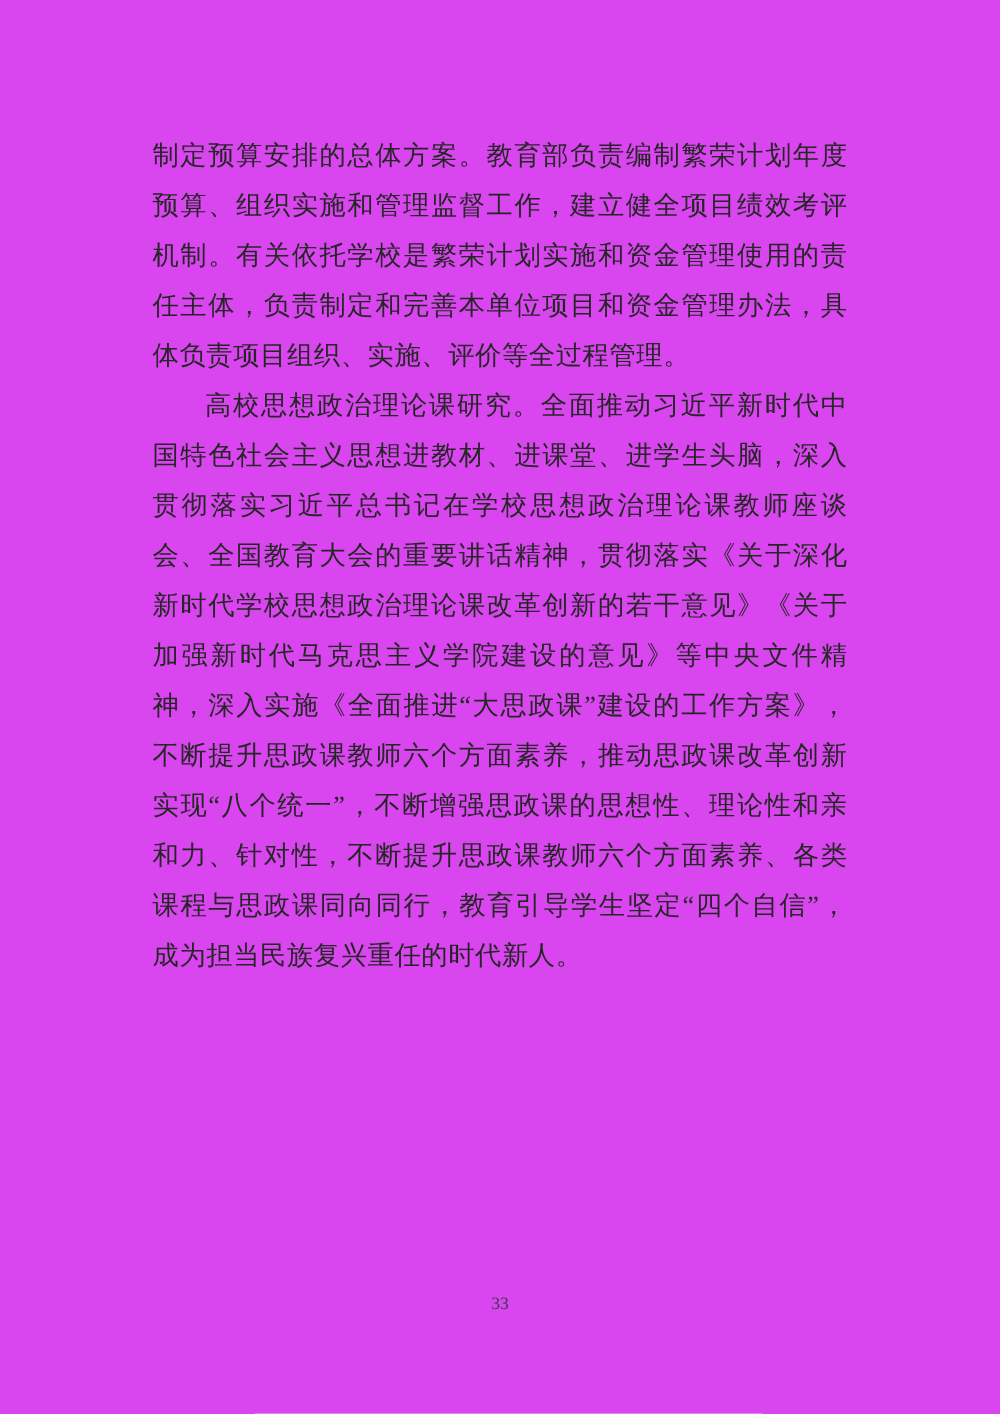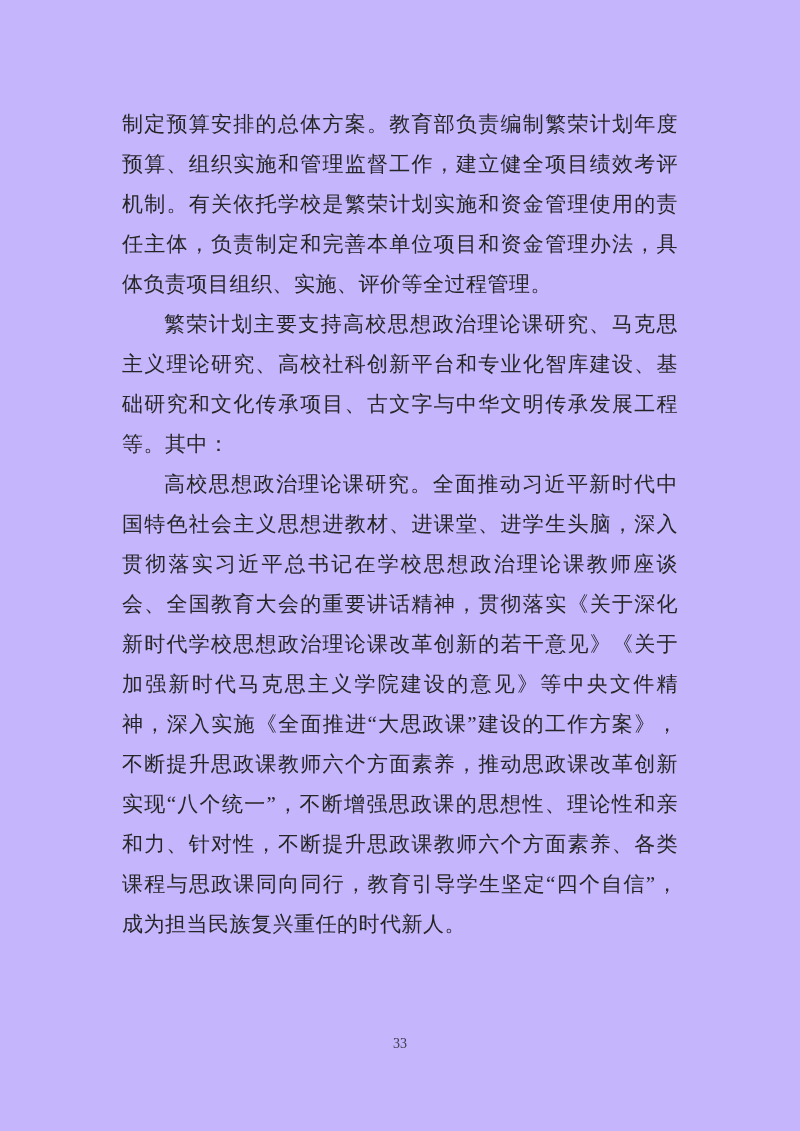--- a/index.html
+++ b/index.html
@@ -5,21 +5,21 @@
   html, body {
     margin: 0;
     padding: 0;
     background: #e8e8e8;
   }
   .page {
     position: relative;
     width: 800px;
     height: 1131px;
     margin: 0 auto;
-    background: #c4b5fd;
+    background: #d946ef;
     overflow: hidden;
     font-family: "Liberation Serif", "DejaVu Serif", serif;
   }
   .content {
     position: absolute;
     left: 122px;
     top: 104px;
     width: 556px;
     font-size: 21px;
     line-height: 40px;
@@ -51,21 +51,20 @@
 </style>
 </head>
 <body>
 
 <div class="page">
   <div class="content">
 
     <p class="para">制定预算安排的总体方案。教育部负责编制繁荣计划年度预算、组织实施和管理监督工作，建立健全项目绩效考评机制。有关依托学校是繁荣计划实施和资金管理使用的责任主体，负责制定和完善本单位项目和资金管理办法，具体负责项目组织、实施、评价等全过程管理。</p>
 
 
-    <p class="para indent">繁荣计划主要支持高校思想政治理论课研究、马克思主义理论研究、高校社科创新平台和专业化智库建设、基础研究和文化传承项目、古文字与中华文明传承发展工程等。其中：</p>
 
     <p class="para indent"><span class="lead">高校思想政治理论课研究。</span><span>全面推动习近平新时代中国特色社会主义思想进教材、进课堂、进学生头脑，深入贯彻落实习近平总书记在学校思想政治理论课教师座谈会、全国教育大会的重要讲话精神，贯彻落实《关于深化新时代学校思想政治理论课改革创新的若干意见》《关于加强新时代马克思主义学院建设的意见》等中央文件精神，深入实施《全面推进“大思政课”建设的工作方案》，不断提升思政课教师六个方面素养，推动思政课改革创新实现“八个统一”，不断增强思政课的思想性、理论性和亲和力、针对性，不断提升思政课教师六个方面素养、各类课程与思政课同向同行，教育引导学生坚定“四个自信”，成为担当民族复兴重任的时代新人。</span></p>
 
 
   </div>
 
   <div class="page-number">33</div>
 </div>
 
 </body></html>

